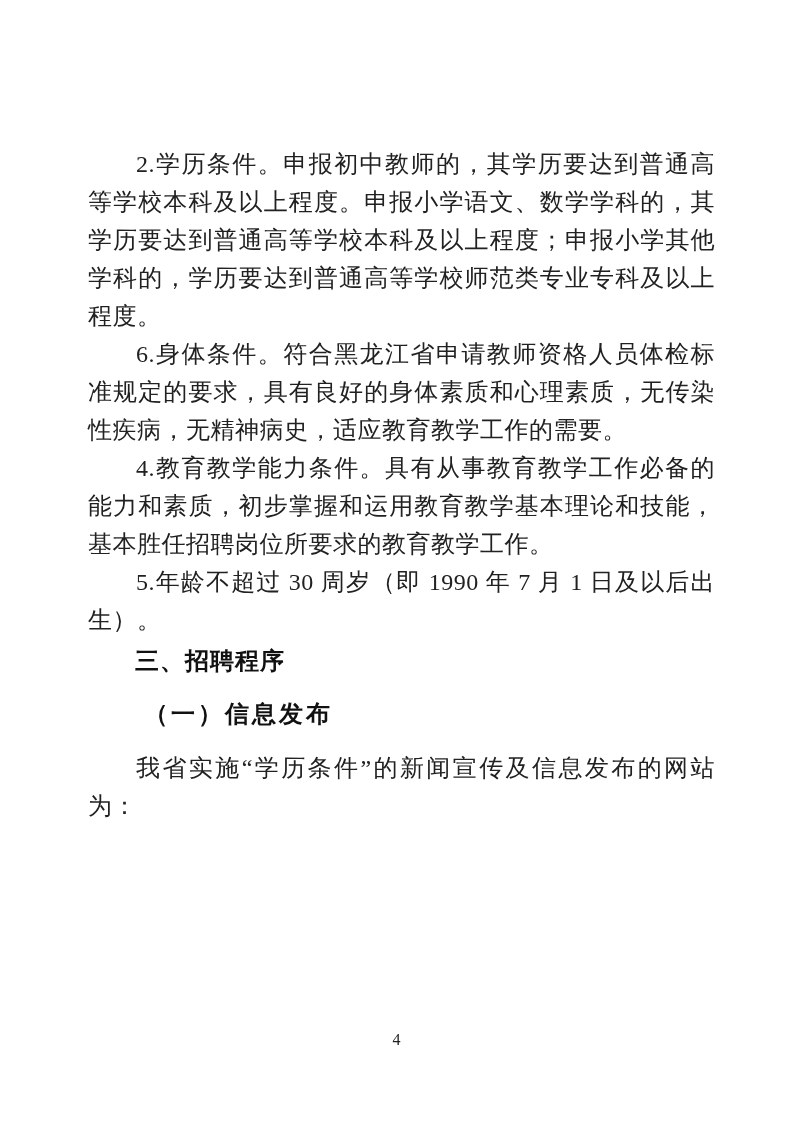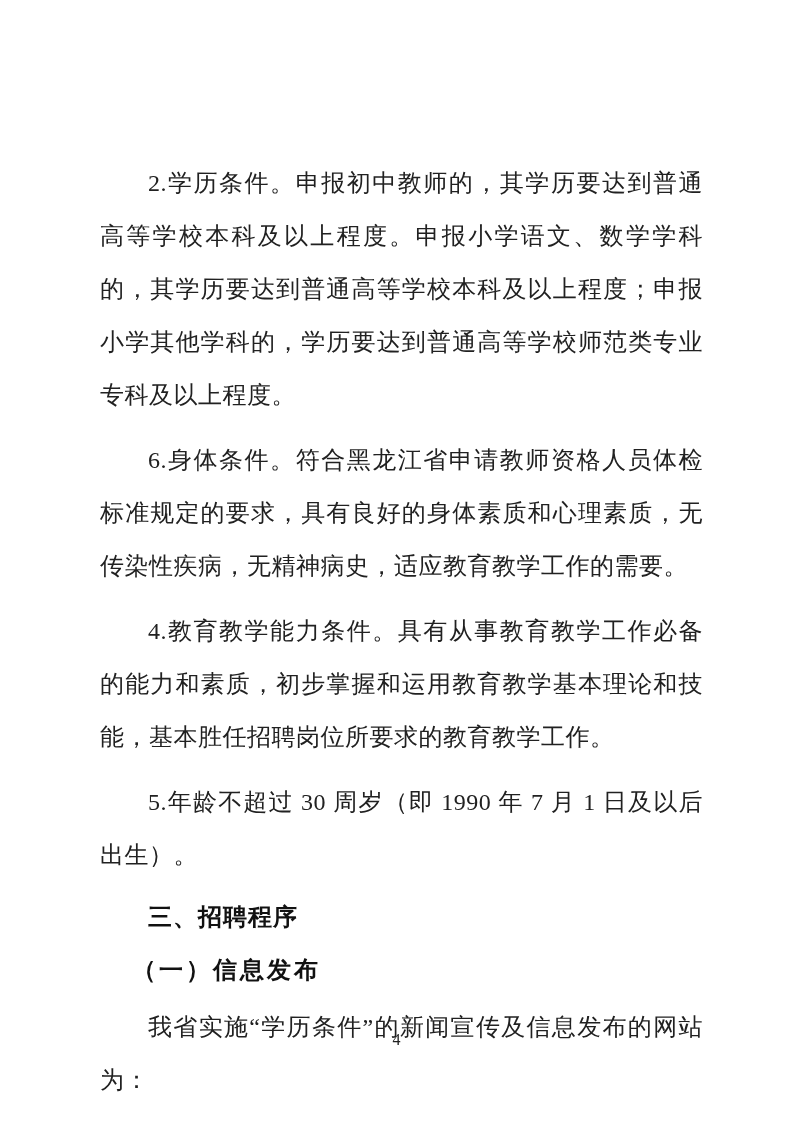--- a/index.html
+++ b/index.html
@@ -16,41 +16,41 @@
     font-family: "Liberation Serif", "DejaVu Serif", serif;
     color: #212121;
   }
   .content {
     position: absolute;
     left: 88px;
     top: 145px;
     width: 627px;
   }
   .para {
-    margin: 12px;
+    margin: 0;
     font-size: 24px;
-    line-height: 53px;
+    line-height: 38px;
     text-align: justify;
     text-indent: 48px;
     letter-spacing: 0.5px;
     color: #212121;
   }
   .heading-hei {
-    margin: 16px;
+    margin: 3px;
     font-size: 24px;
     line-height: 37.5px;
     font-weight: 700;
     font-family: "Liberation Sans", "DejaVu Sans", sans-serif;
     text-indent: 44px;
     letter-spacing: 1px;
     color: #111111;
     text-align: left;
   }
   .heading-kai {
-    margin: 4px;
+    margin: 16px;
     font-size: 24px;
     line-height: 37.5px;
     font-weight: 700;
     font-family: "Liberation Serif", "DejaVu Serif", serif;
     text-indent: 40px;
     letter-spacing: 3px;
     color: #111111;
     text-align: left;
   }
   .page-number {

